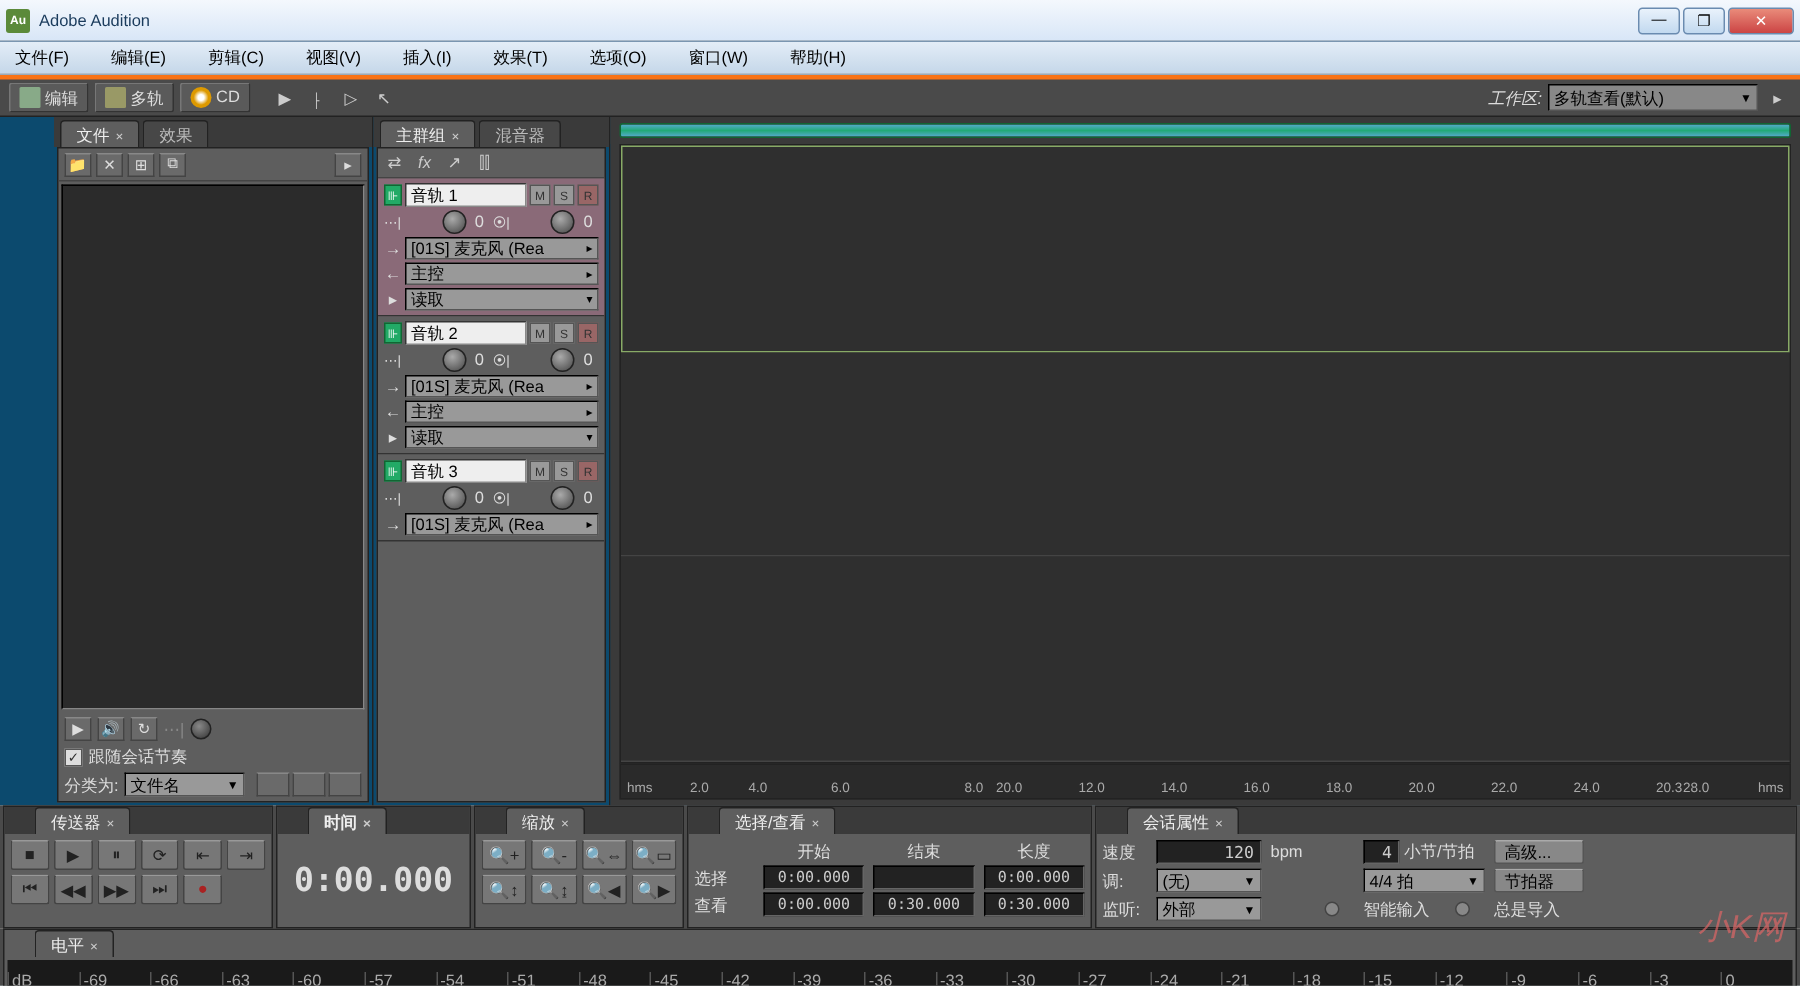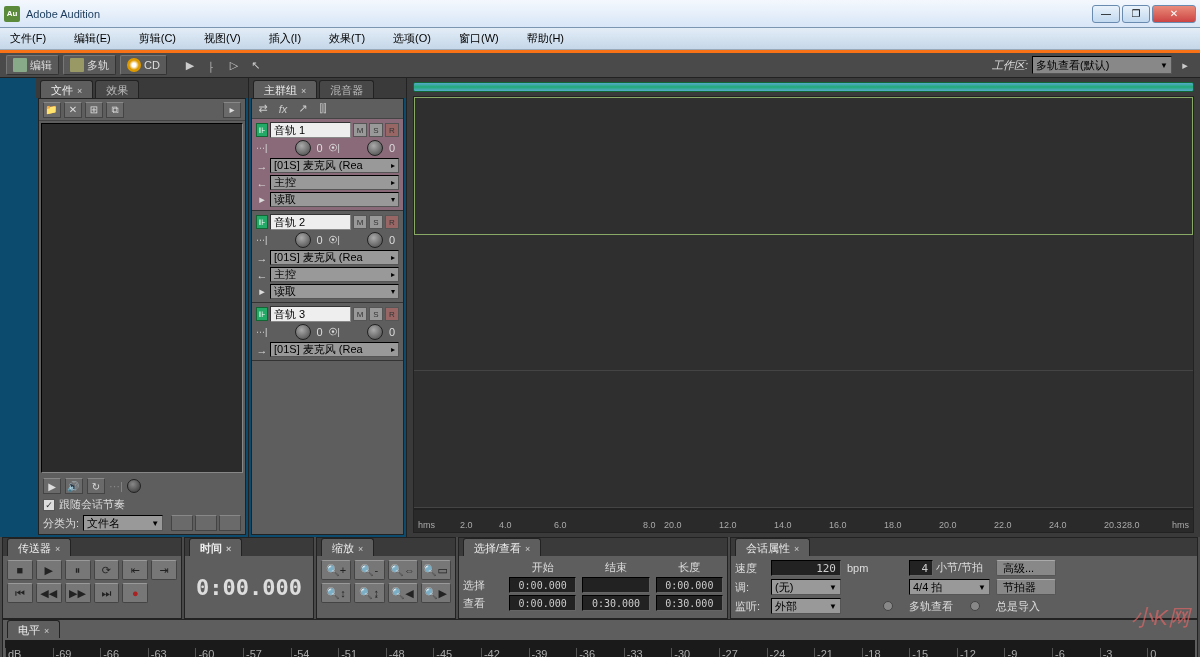--- a/index.html
+++ b/index.html
@@ -75,21 +75,21 @@
 .wave-scroll-bar { flex:1; height:10px; background:linear-gradient(#5ac,#2a7 50%,#5ac); border:1px solid #163; border-radius:2px; }
 .wave-tracks { flex:1; background:#2a2a2a; border:1px solid #222; margin:0 6px; display:flex; flex-direction:column; }
 .wave-tk { flex:1; border-bottom:1px solid #444; background:#2f2f2f; min-height:0; }
 .wave-tk.sel { border:1px solid #8a6; }
 .time-ruler { height:24px; background:#2a2a2a; margin:0 6px 4px; border:1px solid #222; position:relative; color:#aaa; font-size:9px; }
 .ruler-lbl { position:absolute; top:10px; font-size:9px; }
 
 
 .bottom-row { height:82px; background:#4a4a4a; display:flex; gap:2px; padding:0 2px; }
 .bpanel { background:#5e5e5e; border:1px solid #222; display:flex; flex-direction:column; }
-.bpanel-tab { height:18px; background:#3a3a3a; display:flex; align-items:flex-start; padding-left:4px; }
+.bpanel-tab { height:18px; background:#3a3a3a; display:flex; align-items:flex-start; padding-left:20px; }
 .bpanel-body { flex:1; padding:4px; display:flex; flex-direction:column; gap:3px; }
 
 .transport { width:180px; }
 .trans-grid { display:grid; grid-template-columns:repeat(6,1fr); gap:3px; }
 .trans-btn { height:20px; background:#777; border:1px solid #444; border-top-color:#999; border-radius:2px; display:flex; align-items:center; justify-content:center; color:#222; font-size:11px; }
 .trans-btn.rec { color:#a22; }
 
 .time-panel { width:130px;font-weight:bold; }
 .time-disp { flex:1; display:flex; align-items:center; justify-content:center; font-size:22px; color:#ddd; font-family:monospace; }
 
@@ -498,21 +498,21 @@
             <span>节拍器</span>
           </div>
 
         <span>监听:</span>
         <div class="sess-sel">
             <span>外部</span>
             <span class="tri">▼</span>
           </div>
         <div></div>
         <div class="radio"></div>
-        <span style="grid-column:5/6">多轨查看</span>
+        <span style="grid-column:5/6">智能输入</span>
         <div class="radio"></div>
         <span>总是导入</span>
       </div>
     </div>
   </div>
 </div>
 
 <div class="level-row">
   <div class="level-panel">
     <div class="bpanel-tab" style="background:transparent">

